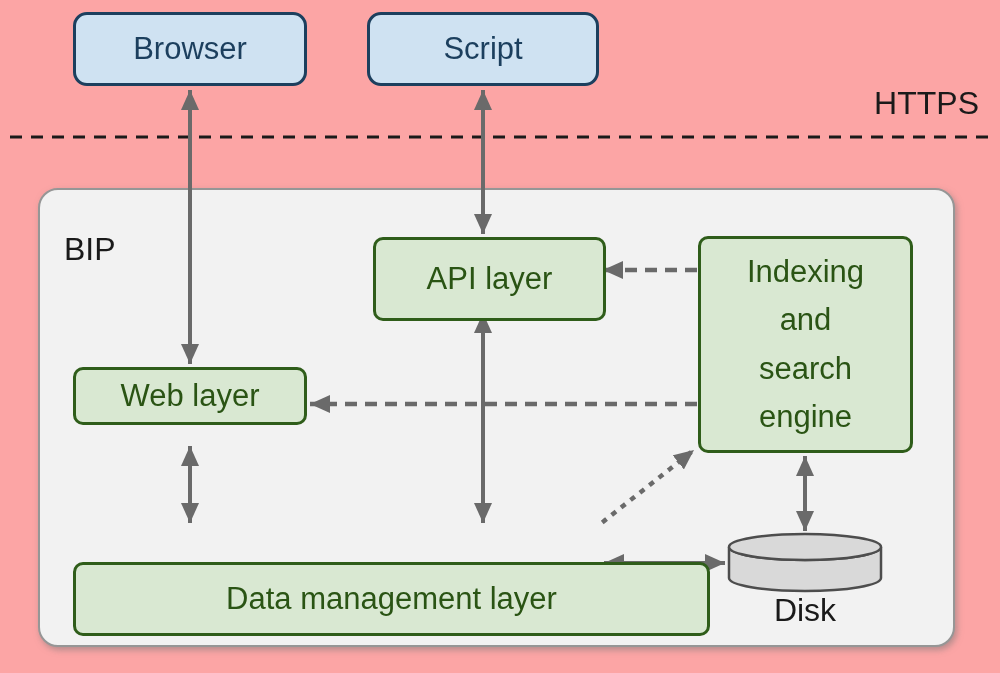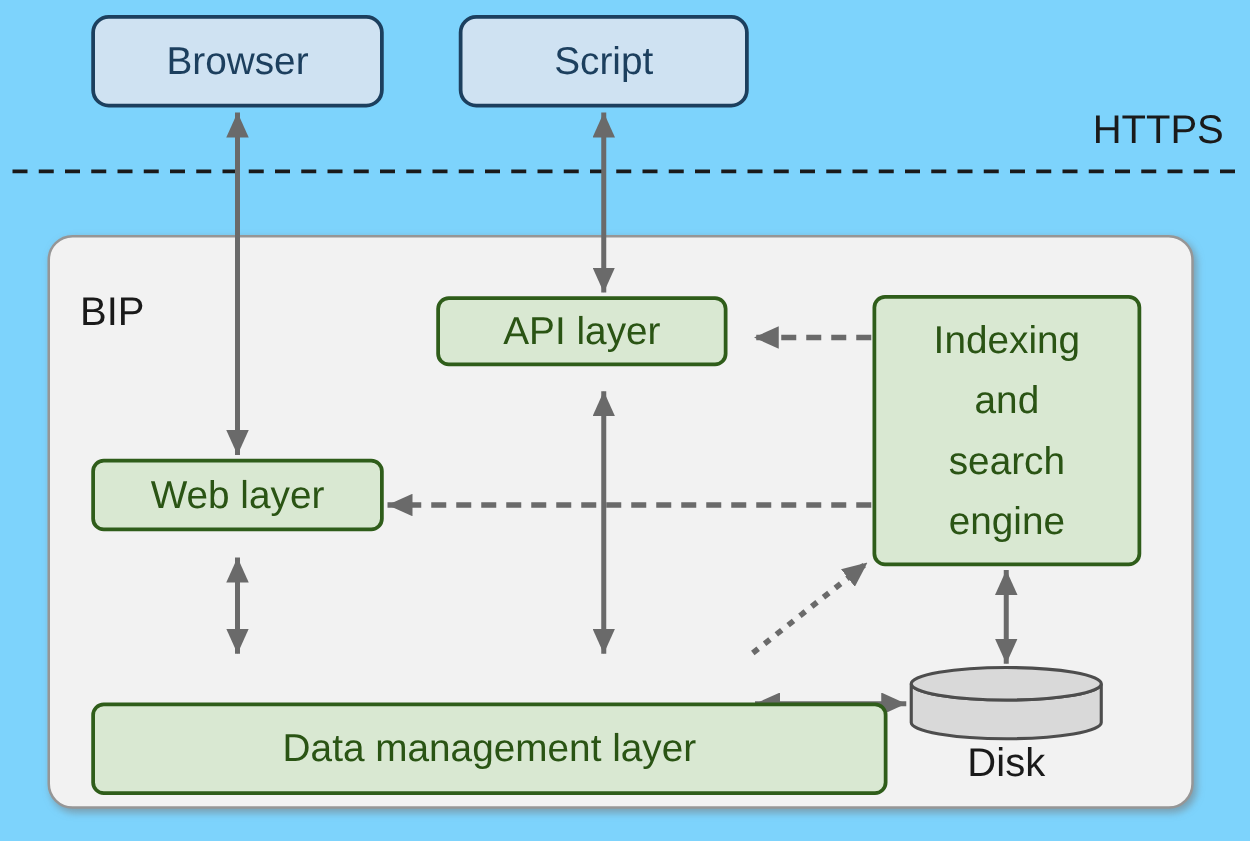--- a/index.html
+++ b/index.html
@@ -20,21 +20,21 @@
   html, body {
     margin: 0;
     padding: 0;
     background: #ffffff;
     font-family: "Liberation Sans", sans-serif;
   }
   .canvas {
     position: relative;
     width: 1000px;
     height: 673px;
-    background: #7dd3fc;
+    background: #fca5a5;
     overflow: hidden;
   }
   .layer {
     position: absolute;
     left: 0;
     top: 0;
     width: 1000px;
     height: 673px;
     z-index: 2;
     pointer-events: none;
@@ -77,21 +77,21 @@
   }
   .free-label {
     position: absolute;
     font-size: 32px;
     color: var(--label-text, #1a1a1a);
     z-index: 3;
     white-space: nowrap;
   }
   #browser  { left: 73px;  top: 12px;  width: 234px; height: 74px; }
   #script   { left: 367px; top: 12px;  width: 232px; height: 74px; align-items: center; }
-  #api      { left: 349px; top: 237px; width: 233px; height: 56px; }
+  #api      { left: 373px; top: 237px; width: 233px; height: 84px; }
   #web      { left: 73px;  top: 367px; width: 234px; height: 58px; }
   #dml      { left: 73px;  top: 526px; width: 637px; height: 74px; margin-top: 36px; }
   #engine   { left: 698px; top: 236px; width: 215px; height: 217px; line-height: 1.55; }
   #https-label { right: 21px; top: 85px; }
   #bip-label   { left: 64px; top: 215px; margin-top: 16px; }
   #disk-label  { left: 745px; top: 592px; width: 120px; text-align: center; }
   .engine-line { display: block; }
 
   .arrow {
     stroke: var(--arrow, #6a6a6a);

